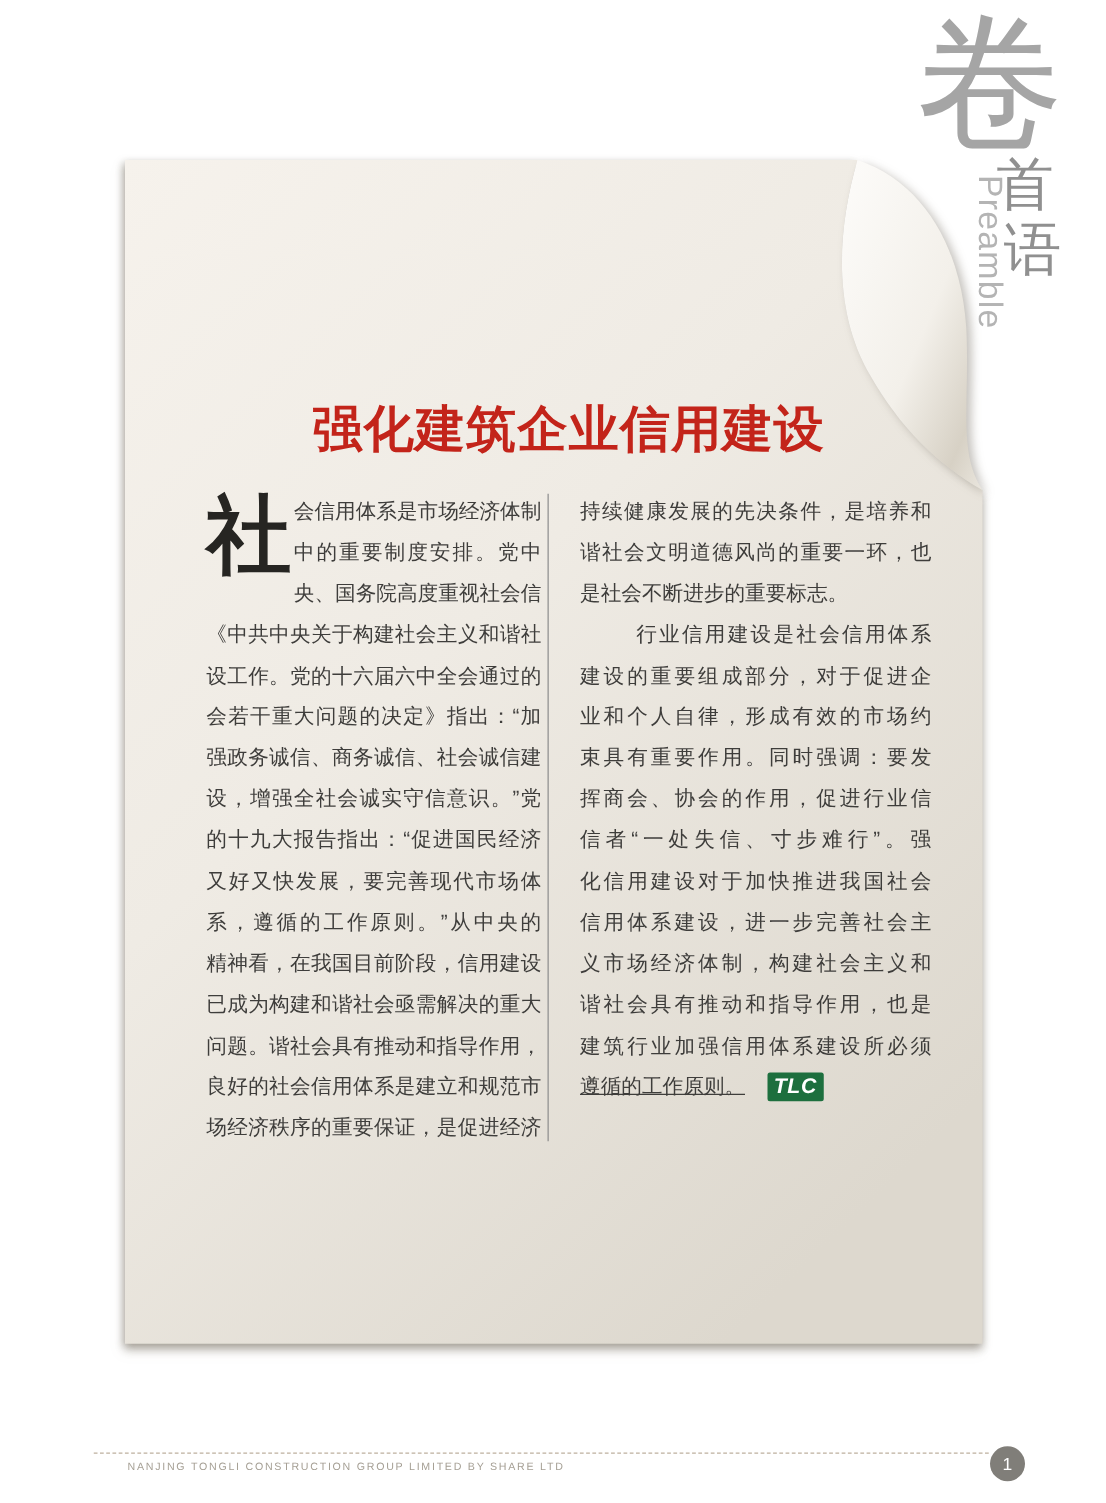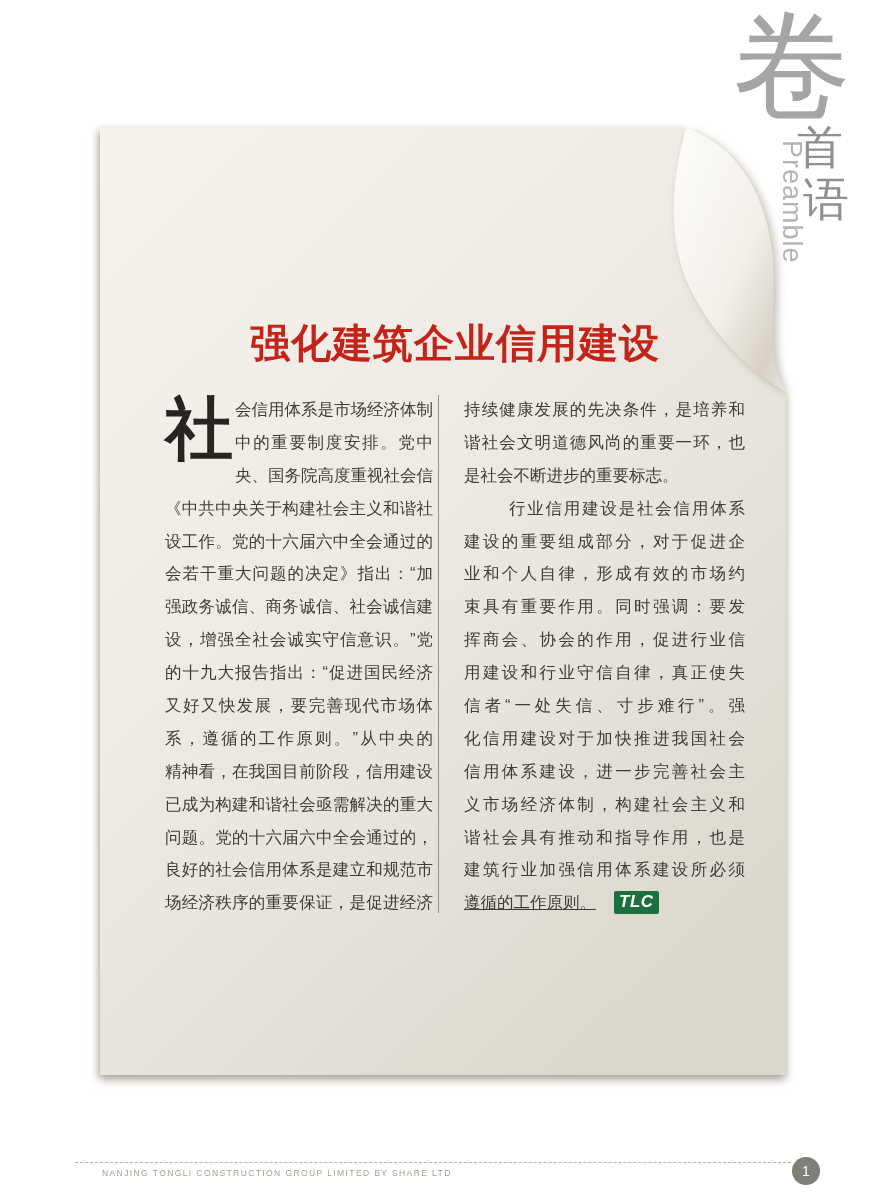--- a/index.html
+++ b/index.html
@@ -101,35 +101,34 @@
     <div class="line">《中共中央关于构建社会主义和谐社</div>
     <div class="line">设工作。党的十六届六中全会通过的</div>
     <div class="line">会若干重大问题的决定》指出：“加</div>
     <div class="line">强政务诚信、商务诚信、社会诚信建</div>
     <div class="line">设，增强全社会诚实守信意识。”党</div>
     <div class="line">的十九大报告指出：“促进国民经济</div>
     <div class="line">又好又快发展，要完善现代市场体</div>
     <div class="line">系，遵循的工作原则。”从中央的</div>
     <div class="line">精神看，在我国目前阶段，信用建设</div>
     <div class="line">已成为构建和谐社会亟需解决的重大</div>
-    <div class="line">问题。党的十六届六中全会通过的，</div>
+    <div class="line">问题。谐社会具有推动和指导作用，</div>
     <div class="line">良好的社会信用体系是建立和规范市</div>
     <div class="line">场经济秩序的重要保证，是促进经济</div>
   </div>
 
   <div id="right-col" class="col">
     <div class="line">持续健康发展的先决条件，是培养和</div>
     <div class="line">谐社会文明道德风尚的重要一环，也</div>
     <div class="line nj">是社会不断进步的重要标志。</div>
     <div class="line ind">行业信用建设是社会信用体系</div>
     <div class="line">建设的重要组成部分，对于促进企</div>
     <div class="line">业和个人自律，形成有效的市场约</div>
     <div class="line">束具有重要作用。同时强调：要发</div>
     <div class="line">挥商会、协会的作用，促进行业信</div>
-    <div class="line">用建设和行业守信自律，真正使失</div>
     <div class="line">信者“一处失信、寸步难行”。强</div>
     <div class="line">化信用建设对于加快推进我国社会</div>
     <div class="line">信用体系建设，进一步完善社会主</div>
     <div class="line">义市场经济体制，构建社会主义和</div>
     <div class="line">谐社会具有推动和指导作用，也是</div>
     <div class="line">建筑行业加强信用体系建设所必须</div>
     <div class="line-end">
       <span class="txt">遵循的工作原则。</span>
       <span id="tlc-badge">TLC</span>
     </div>

